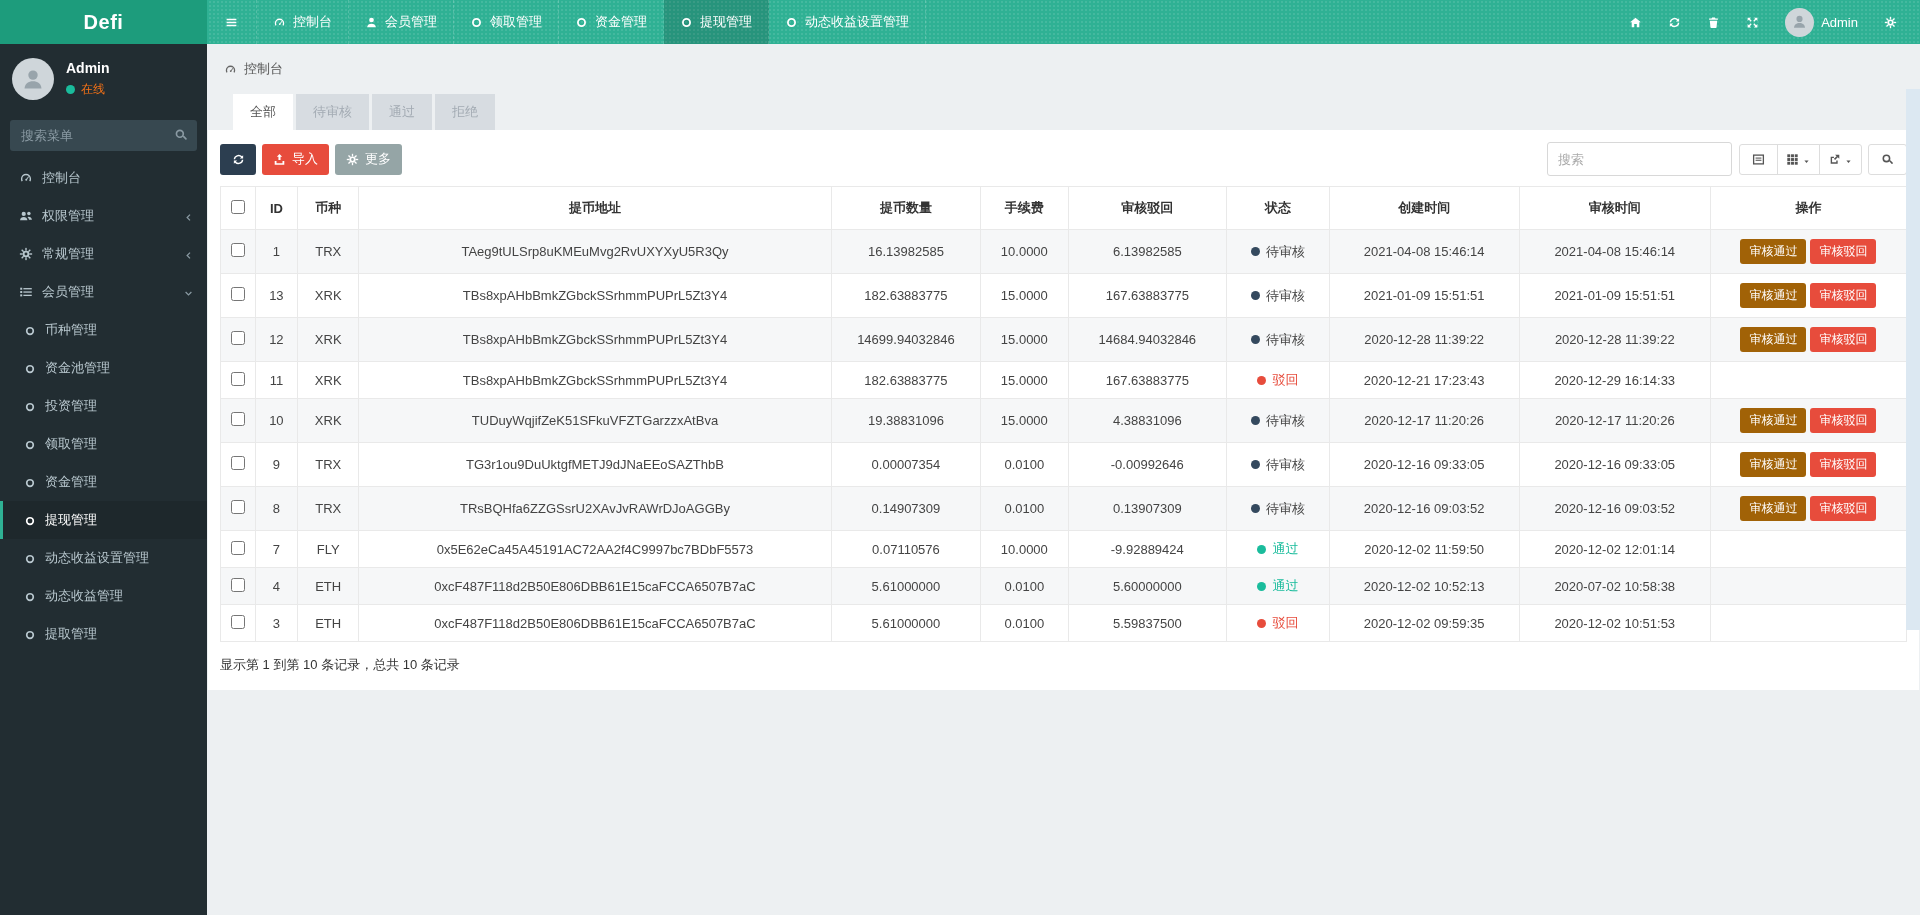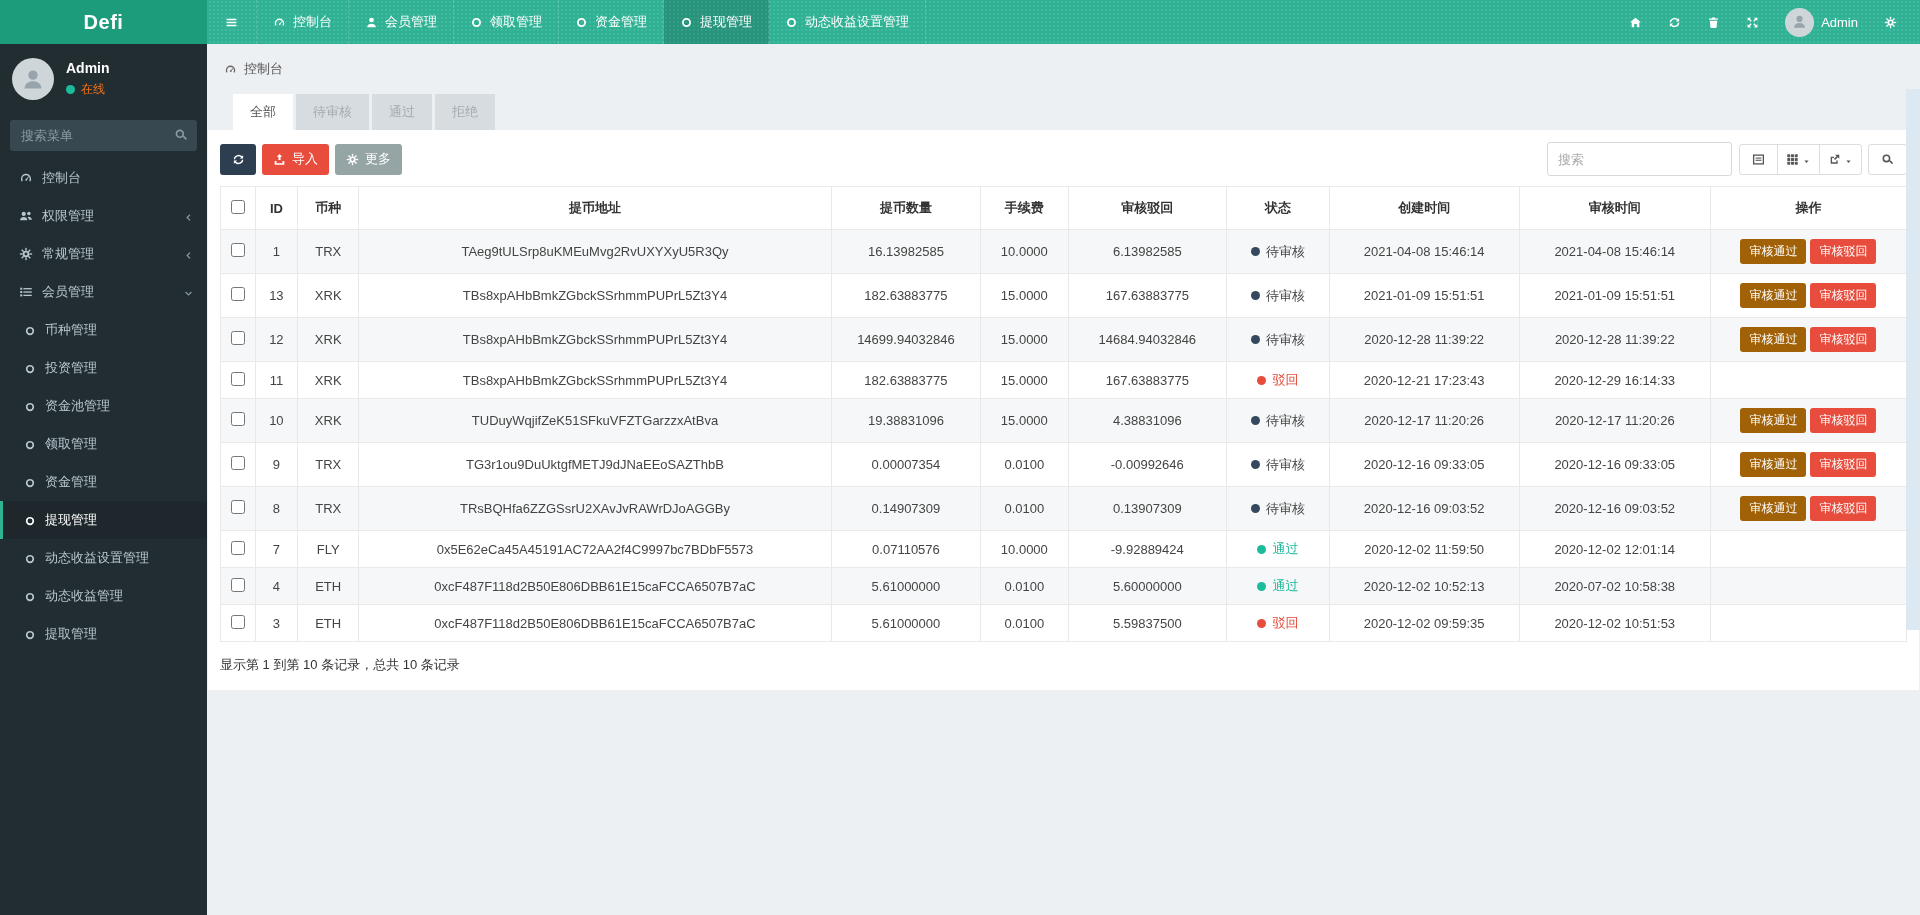--- a/index.html
+++ b/index.html
@@ -268,27 +268,27 @@
       <li class="side-item sub">
         <span><svg class="ic " viewBox="0 0 16 16" fill="currentColor" aria-hidden="true">
             <circle cx="8" cy="8" r="4.4" fill="none" stroke="currentColor" stroke-width="2.2"></circle>
           </svg></span>
         <span>币种管理</span>
       </li>
       <li class="side-item sub">
         <span><svg class="ic " viewBox="0 0 16 16" fill="currentColor" aria-hidden="true">
             <circle cx="8" cy="8" r="4.4" fill="none" stroke="currentColor" stroke-width="2.2"></circle>
           </svg></span>
+        <span>资金池管理</span>
+      </li>
+      <li class="side-item sub">
+        <span><svg class="ic " viewBox="0 0 16 16" fill="currentColor" aria-hidden="true">
+            <circle cx="8" cy="8" r="4.4" fill="none" stroke="currentColor" stroke-width="2.2"></circle>
+          </svg></span>
         <span>投资管理</span>
-      </li>
-      <li class="side-item sub">
-        <span><svg class="ic " viewBox="0 0 16 16" fill="currentColor" aria-hidden="true">
-            <circle cx="8" cy="8" r="4.4" fill="none" stroke="currentColor" stroke-width="2.2"></circle>
-          </svg></span>
-        <span>资金池管理</span>
       </li>
       <li class="side-item sub">
         <span><svg class="ic " viewBox="0 0 16 16" fill="currentColor" aria-hidden="true">
             <circle cx="8" cy="8" r="4.4" fill="none" stroke="currentColor" stroke-width="2.2"></circle>
           </svg></span>
         <span>领取管理</span>
       </li>
       <li class="side-item sub">
         <span><svg class="ic " viewBox="0 0 16 16" fill="currentColor" aria-hidden="true">
             <circle cx="8" cy="8" r="4.4" fill="none" stroke="currentColor" stroke-width="2.2"></circle>

